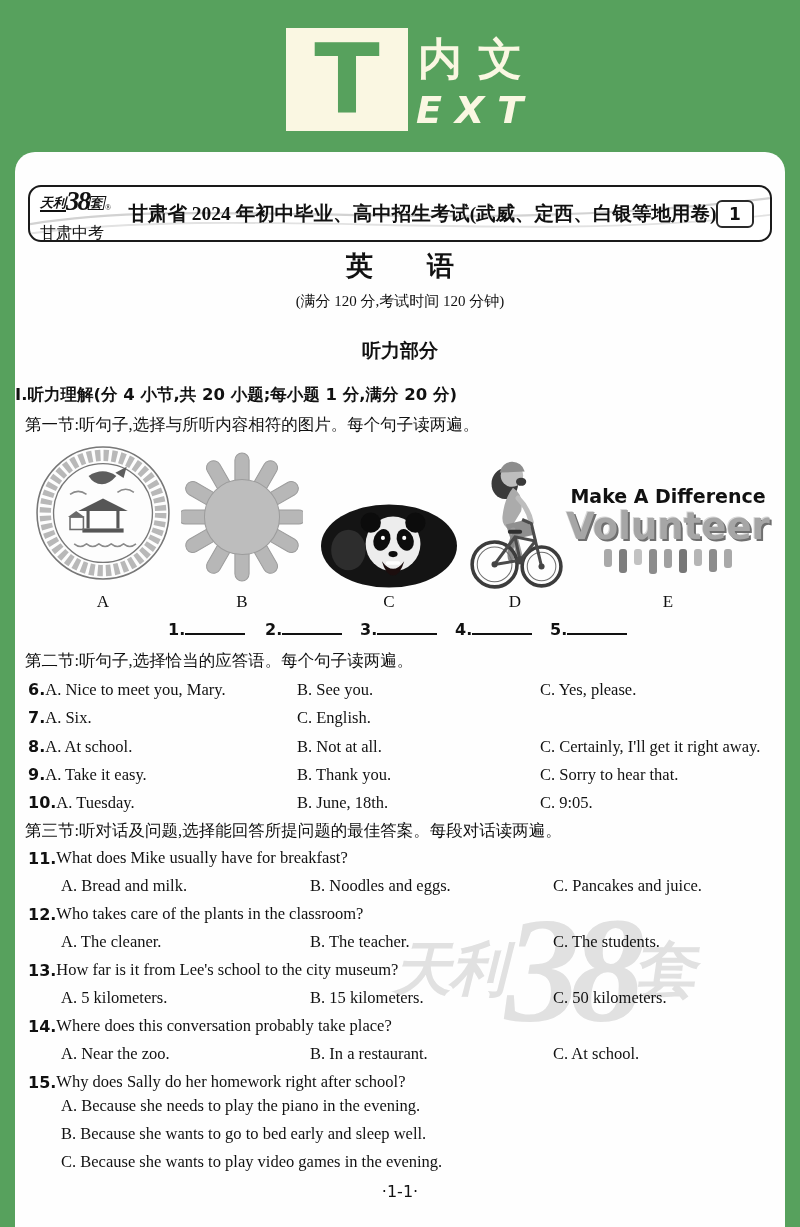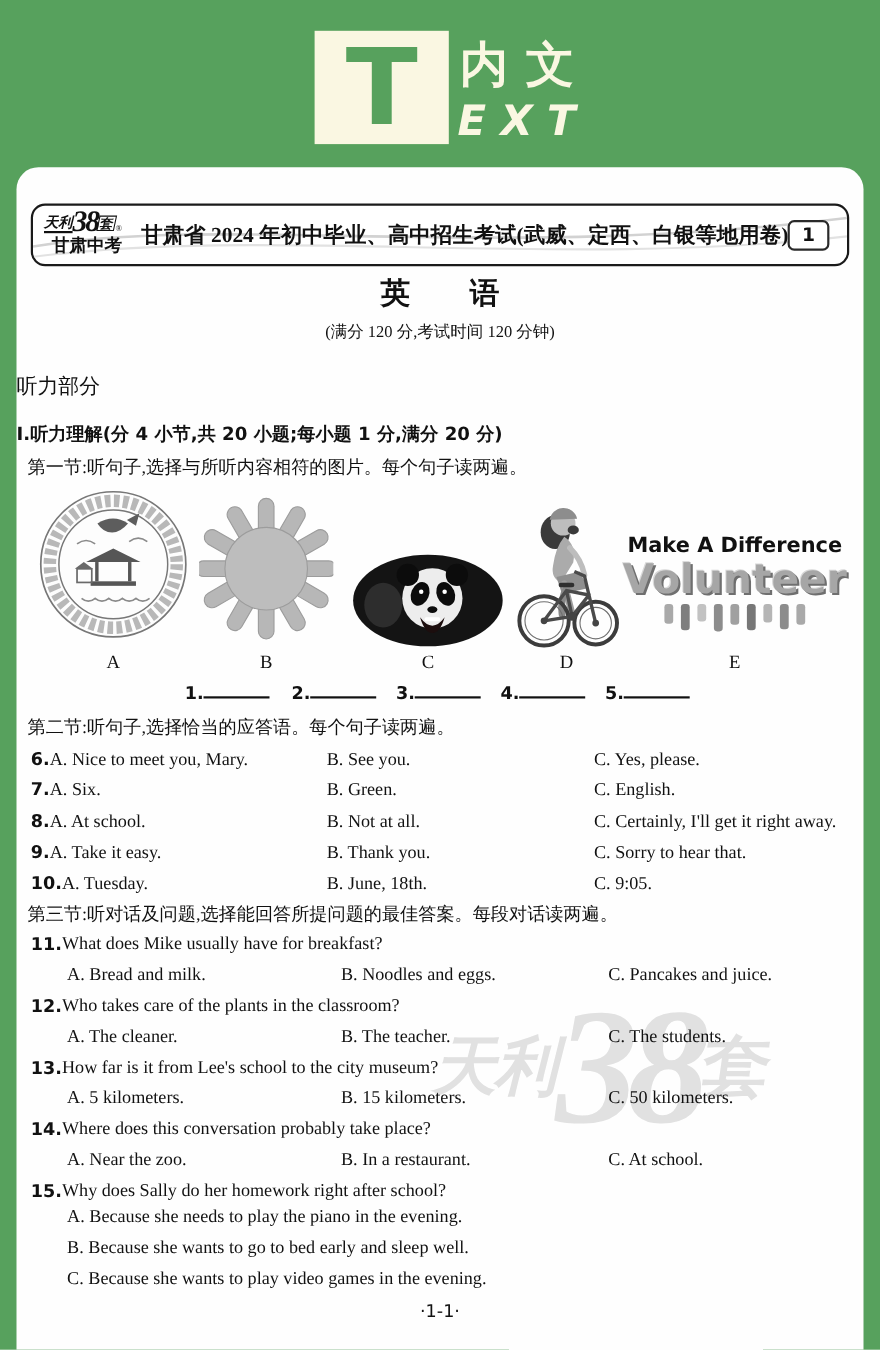--- a/index.html
+++ b/index.html
@@ -37,35 +37,35 @@
   .swoosh { position:absolute; left:0; top:0; width:100%; height:100%; }
   .logo { position:absolute; left:10px; top:3px; line-height:1; }
   .logo-row { display:flex; align-items:flex-end; }
   .logo-tianli { font-family:"DejaVu Sans", sans-serif; font-weight:bold; font-style:italic;
                  font-size:13px; border-bottom:2px solid #111; padding-bottom:1px; }
   .logo-38 { font-family:"Liberation Serif", serif; font-weight:bold; font-style:italic;
              font-size:27px; line-height:22px; letter-spacing:-2px; }
   .logo-tao { font-family:"DejaVu Sans", sans-serif; font-weight:bold; font-size:12px;
               border:1.5px solid #111; padding:0 1px; transform:skewX(-12deg); margin-bottom:2px; }
   .logo-reg { font-size:8px; vertical-align:top; }
-  .logo-sub { font-family:"DejaVu Sans", sans-serif; font-weight:bold; font-size:16px; margin-top:3px;text-align:right; }
+  .logo-sub { font-family:"DejaVu Sans", sans-serif; font-weight:normal; font-size:16px; margin-top:13px; }
   .exam-title { position:absolute; left:120px; right:75px; top:0; height:100%;
                 display:flex; align-items:center; justify-content:center;
                 font-weight:bold; font-size:19.5px; white-space:nowrap; }
   .badge-1 { position:absolute; right:16px; top:13px; width:38px; height:28px;
              border:2px solid #2a2a2a; border-radius:6px; background:#fff;
              display:flex; align-items:center; justify-content:center;
              font-weight:bold; font-size:17px; font-family:"DejaVu Sans", sans-serif; }
 
   
   .subject-title { position:absolute; top:96px; width:100%; text-align:center;
                    font-weight:bold; font-size:27px; }
   .subject-sub { position:absolute; top:140px; width:100%; text-align:center; font-size:15px; }
-  .listening-heading { position:absolute; top:186px; width:100%; 
-                       font-family:"DejaVu Sans", sans-serif; font-weight:normal; font-size:19px; }
+  .listening-heading { position:absolute; top:186px; width:100%; text-align:center;
+                       font-family:"DejaVu Sans", sans-serif; font-weight:bold; font-size:19px; }
   .part-heading { position:absolute; top:232px; left:0; font-family:"DejaVu Sans", sans-serif;
                   font-weight:bold; font-size:16.5px; }
   .sec-intro { font-size:16.5px; }
   .sec1-intro { position:absolute; top:262px; left:10px; }
 
   
   .fig { position:absolute; top:293px; height:167px; }
   .fig-label { position:absolute; bottom:0; width:100%; text-align:center; font-size:17px; }
   .figA { left:20px; width:136px; } .figB { left:166px; width:122px; }
   .figC { left:303px; width:142px; } .figD { left:452px; width:96px; }
@@ -282,21 +282,20 @@
   <div class="sec-intro sec2-intro">第二节:听句子,选择恰当的应答语。每个句子读两遍。</div>
 
   <div class="qshort">
     <div class="qrow">
       <span><span class="qnum">6.</span><span>A. Nice to meet you, Mary.</span></span>
       <span>B. See you.</span>
       <span>C. Yes, please.</span>
     </div>
     <div class="qrow">
       <span><span class="qnum">7.</span><span>A. Six.</span></span>
-      <span>B. Green.</span>
       <span>C. English.</span>
     </div>
     <div class="qrow">
       <span><span class="qnum">8.</span><span>A. At school.</span></span>
       <span>B. Not at all.</span>
       <span>C. Certainly, I'll get it right away.</span>
     </div>
     <div class="qrow">
       <span><span class="qnum">9.</span><span>A. Take it easy.</span></span>
       <span>B. Thank you.</span>

